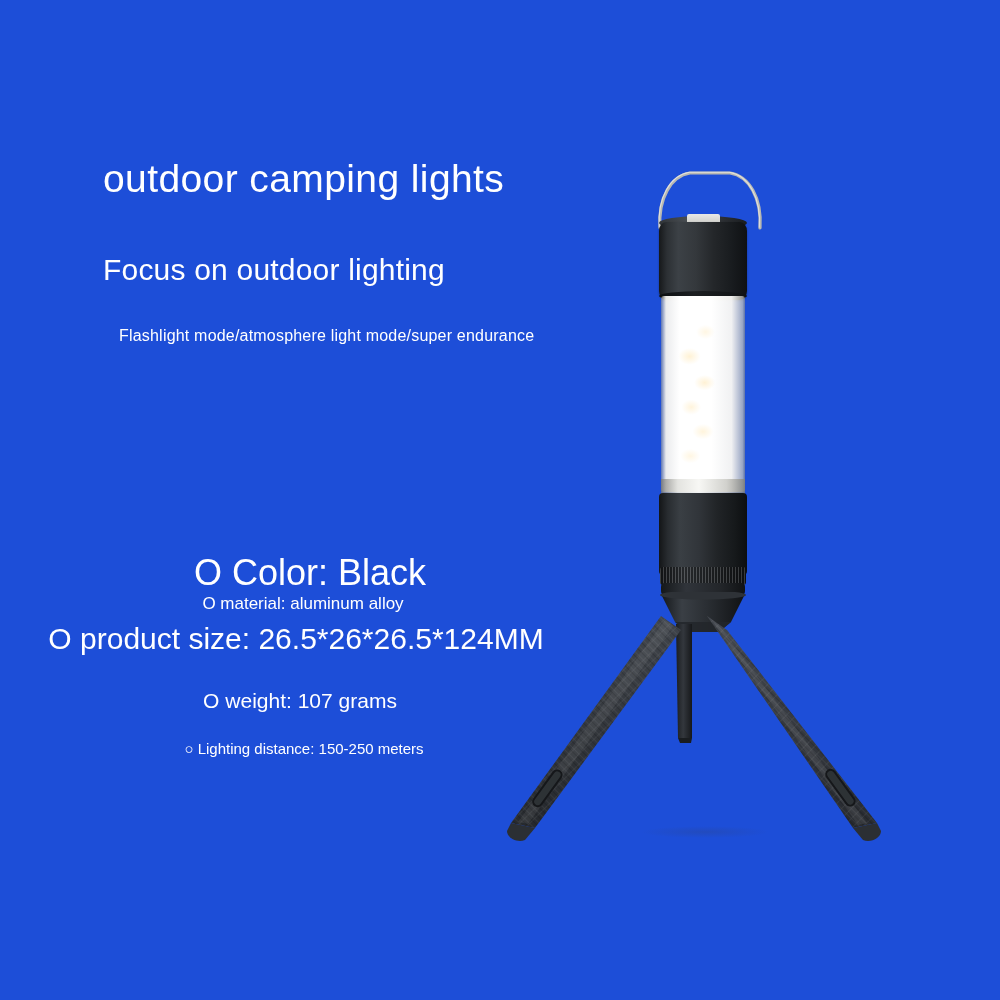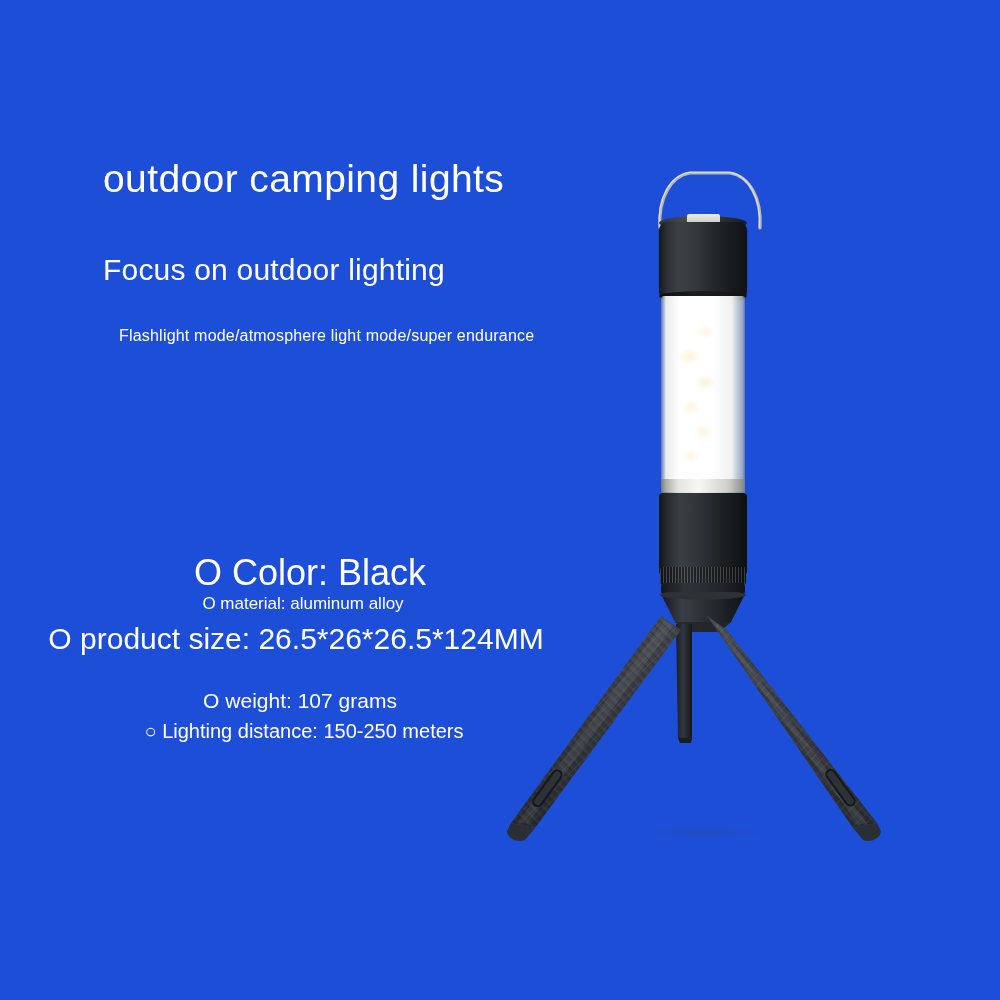--- a/index.html
+++ b/index.html
@@ -51,21 +51,21 @@
     position: absolute;
     color: #ffffff;
     white-space: nowrap;
     text-align: center;
     transform: translateX(-50%);
   }
   #spec0 { left: 310px; top: 552px; font-size: 36px; }
   #spec1 { left: 303px; top: 581px; font-size: 17px; margin-top: 13px; }
   #spec2 { left: 296px; top: 622px; font-size: 30px; text-align: center; }
   #spec3 { left: 300px; top: 673px; font-size: 21px; margin-top: 16px; }
-  #spec4 { left: 304px; top: 720px; font-size: 20px; }
+  #spec4 { left: 304px; top: 740px; font-size: 15px; }
 
   
   #product {
     position: absolute;
     left: 0;
     top: 0;
     width: 1000px;
     height: 1000px;
   }
 

